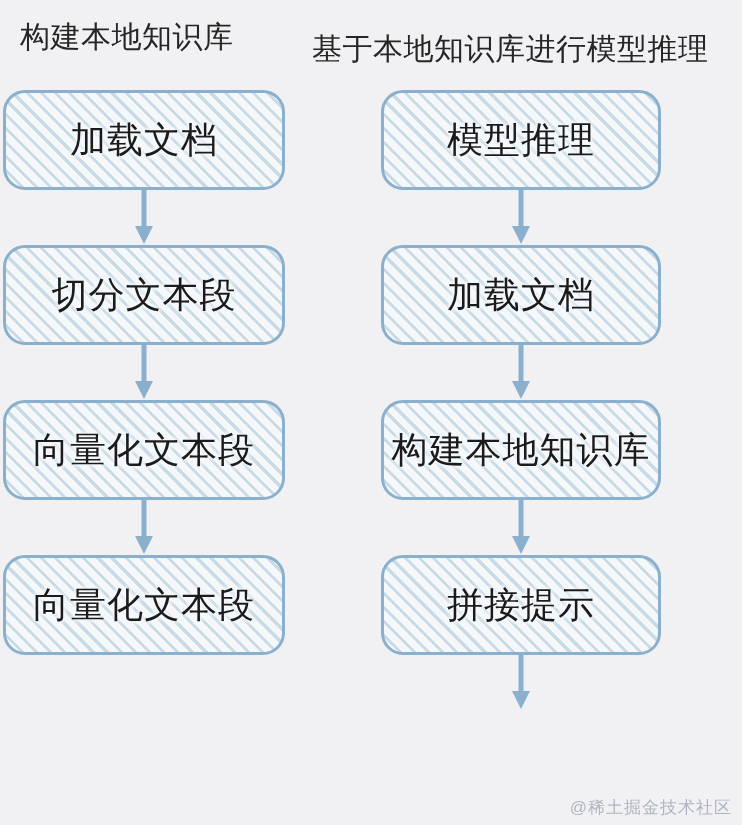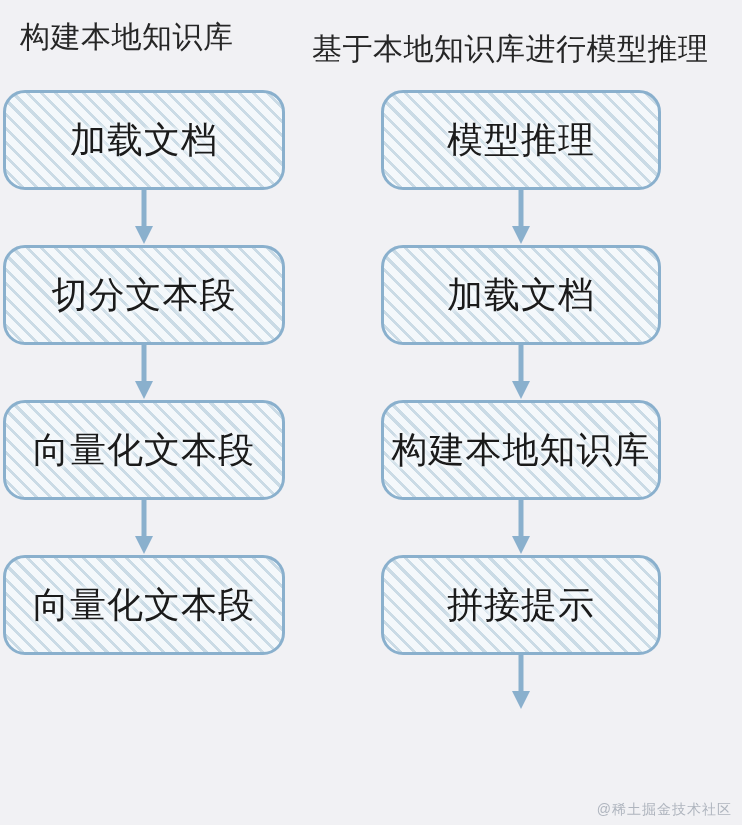--- a/index.html
+++ b/index.html
@@ -83,21 +83,21 @@
     display: flex;
     justify-content: center;
   }
   .connector svg { display: block; overflow: visible; }
 
   
   #watermark {
     position: absolute;
     right: 10px;
     bottom: 6px;
-    font-size: 14px;
+    font-size: 17px;
     color: rgba(120, 132, 145, 0.55);
     letter-spacing: 1px;
     white-space: nowrap;
     z-index: 5;
     pointer-events: none;
   }
 </style>
 </head>
 <body>
 

